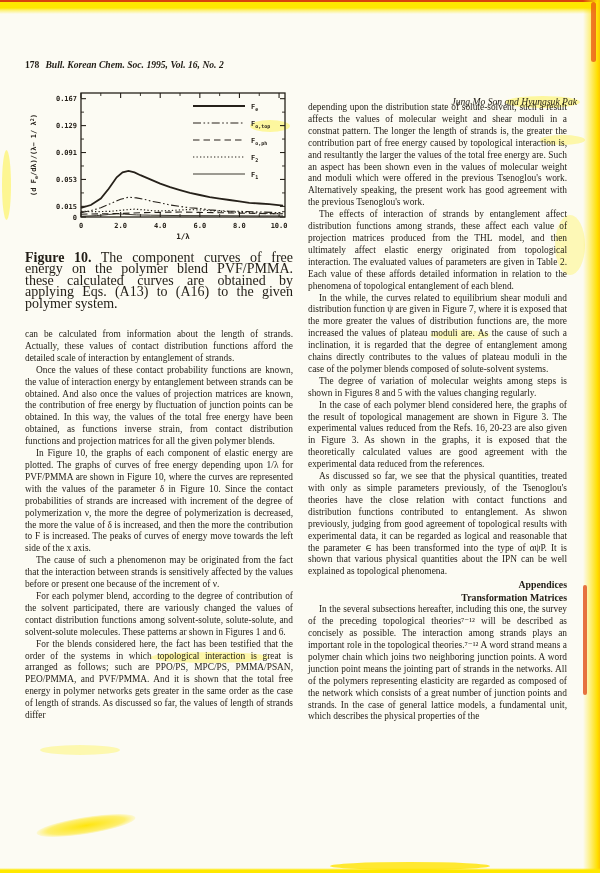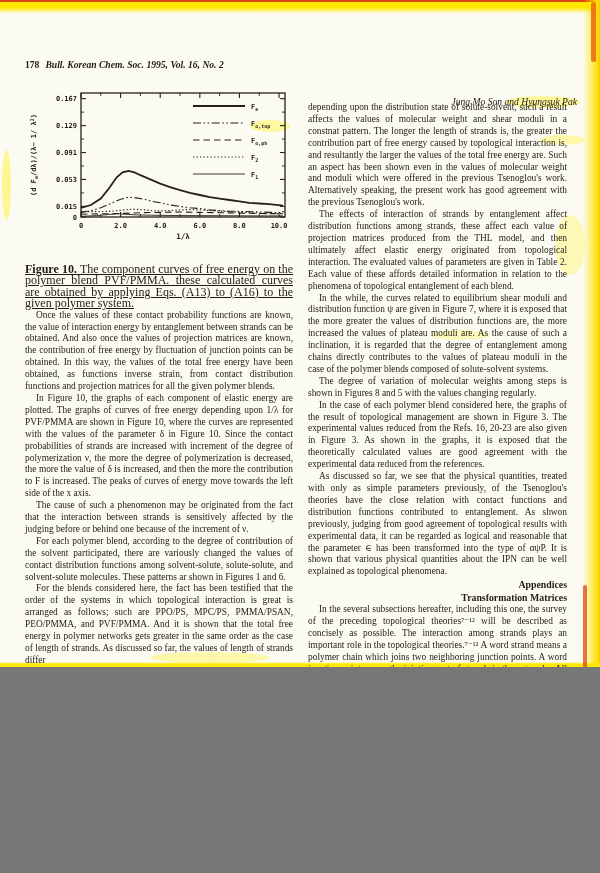--- a/index.html
+++ b/index.html
@@ -1,17 +1,17 @@
 <!DOCTYPE html>
 <html><head>
 <meta charset="utf-8">
 <style>
   html,body{margin:0;padding:0;background:#777;}
   .page{
-    position:relative; width:600px; height:667px; margin:0 auto;
+    position:relative; width:600px; height:873px; margin:0 auto;
     background:#fcfbf3; overflow:hidden;
     font-family:"Liberation Serif","DejaVu Serif",serif;
     color:#201c15;
   }
   
   .edge{position:absolute; pointer-events:none;}
   .edge-top{left:0;top:0;width:100%;height:14px;
     background:linear-gradient(180deg,#d8440e 0,#d8440e 2px,#ffe800 2px,#ffe800 8px,rgba(255,232,0,.55) 10px,rgba(255,232,0,0) 14px);}
   .edge-right{top:0;right:0;width:17px;height:100%;
     background:linear-gradient(90deg,rgba(255,228,0,0) 0,rgba(255,228,0,.45) 40%,#ffdf00 85%,#ffc400 100%);}
@@ -41,21 +41,21 @@
   
   .col{position:absolute;font-size:9.4px;line-height:11.9px;text-align:justify;}
   .col-left{left:25px;top:86px;width:268px;}
   .col-right{left:308px;top:86px;width:259px;margin-top:16px;}
   .col p{margin:0;}
   .col p.indent{text-indent:11px;}
 
   
   figure{margin:0;}
   #chart svg{display:block;}
-  figcaption{font-size:12px;line-height:11.4px;text-align:justify;margin-top:16px;text-decoration:underline;}
+  figcaption{font-size:14px;line-height:11.4px;text-align:justify;margin-top:4px;}
   figcaption b{font-weight:bold;}
   .first-body-p{margin-top:20px !important;}
 
   
   .appendix-head{text-align:right;font-weight:bold;font-size:9.8px;line-height:13px;
     margin:16px 0 12px 0;text-indent:0 !important;}
 </style>
 </head>
 <body>
 
@@ -162,23 +162,24 @@
             <text x="226" y="73.5" fill="#26211a" font-family="&quot;DejaVu Sans Mono&quot;,monospace" font-size="7" font-weight="bold"><tspan>F</tspan><tspan dy="2" font-size="5">2</tspan></text>
             <line x1="168" y1="88" x2="220" y2="88" stroke="#26211a" stroke-width="0.9"></line>
             <text x="226" y="90.5" fill="#26211a" font-family="&quot;DejaVu Sans Mono&quot;,monospace" font-size="7" font-weight="bold"><tspan>F</tspan><tspan dy="2" font-size="5">1</tspan></text>
           </svg>
         </div>
       <figcaption>
         <b>Figure 10.</b>
         <span>The component curves of free energy on the polymer blend PVF/PMMA. these calculated curves are obtained by applying Eqs. (A13) to (A16) to the given polymer system.</span>
       </figcaption>
     </figure>
+    <p class="first-body-p">can be calculated from information about the length of strands. Actually, these values of contact distribution functions afford the detailed scale of interaction by entanglement of strands.</p>
     <p class="indent">Once the values of these contact probability functions are known, the value of interaction energy by entanglement between strands can be obtained. And also once the values of projection matrices are known, the contribution of free energy by fluctuation of junction points can be obtained. In this way, the values of the total free energy have been obtained, as functions inverse strain, from contact distribution functions and projection matrices for all the given polymer blends.</p>
     <p class="indent">In Figure 10, the graphs of each component of elastic energy are plotted. The graphs of curves of free energy depending upon 1/λ for PVF/PMMA are shown in Figure 10, where the curves are represented with the values of the parameter δ in Figure 10. Since the contact probabilities of strands are increased with increment of the degree of polymerization ν, the more the degree of polymerization is decreased, the more the value of δ is increased, and then the more the contribution to F is increased. The peaks of curves of energy move towards the left side of the x axis.</p>
-    <p class="indent">The cause of such a phenomenon may be originated from the fact that the interaction between strands is sensitively affected by the judging before or behind one because of the increment of ν.</p>
+    <p class="indent">The cause of such a phenomenon may be originated from the fact that the interaction between strands is sensitively affected by the values before or present one because of the increment of ν.</p>
     <p class="indent">For each polymer blend, according to the degree of contribution of the solvent participated, there are variously changed the values of contact distribution functions among solvent-solute, solute-solute, and solvent-solute molecules. These patterns ar shown in Figures 1 and 6.</p>
     <p class="indent">For the blends considered here, the fact has been testified that the order of the systems in which topological interaction is great is arranged as follows; such are PPO/PS, MPC/PS, PMMA/PSAN, PEO/PMMA, and PVF/PMMA. And it is shown that the total free energy in polymer networks gets greater in the same order as the case of length of strands. As discussed so far, the values of length of strands differ</p>
   </div>
 
   <div class="col col-right">
     <p>depending upon the distribution state of solute-solvent, such a result affects the values of molecular weight and shear moduli in a constnat pattern. The longer the length of strands is, the greater the contribution part of free energy caused by topological interaction is, and resultantly the larger the values of the total free energy are. Such an aspect has been shown even in the values of molecular weight and moduli which were offered in the previous Tsenoglou's work. Alternatively speaking, the present work has good agreement with the previous Tsenoglou's work.</p>
     <p class="indent">The effects of interaction of strands by entanglement affect distribution functions among strands, these affect each value of projection matrices produced from the THL model, and then ultimately affect elastic energy originated from topological interaction. The evaluated values of parameters are given in Table 2. Each value of these affords detailed information in relation to the phenomena of topological entanglement of each blend.</p>
     <p class="indent">In the while, the curves related to equilibrium shear moduli and distribution function ψ are given in Figure 7, where it is exposed that the more greater the values of distribution functions are, the more increased the values of plateau moduli are. As the cause of such a inclination, it is regarded that the degree of entanglement among chains directly contributes to the values of plateau moduli in the case of the polymer blends composed of solute-solvent systems.</p>
     <p class="indent">The degree of variation of molecular weights among steps is shown in Figures 8 and 5 with the values changing regularly.</p>
     <p class="indent">In the case of each polymer blend considered here, the graphs of the result of topological management are shown in Figure 3. The experimental values reduced from the Refs. 16, 20-23 are also given in Figure 3. As shown in the graphs, it is exposed that the theoretically calculated values are good agreement with the experimental data reduced from the references.</p>

